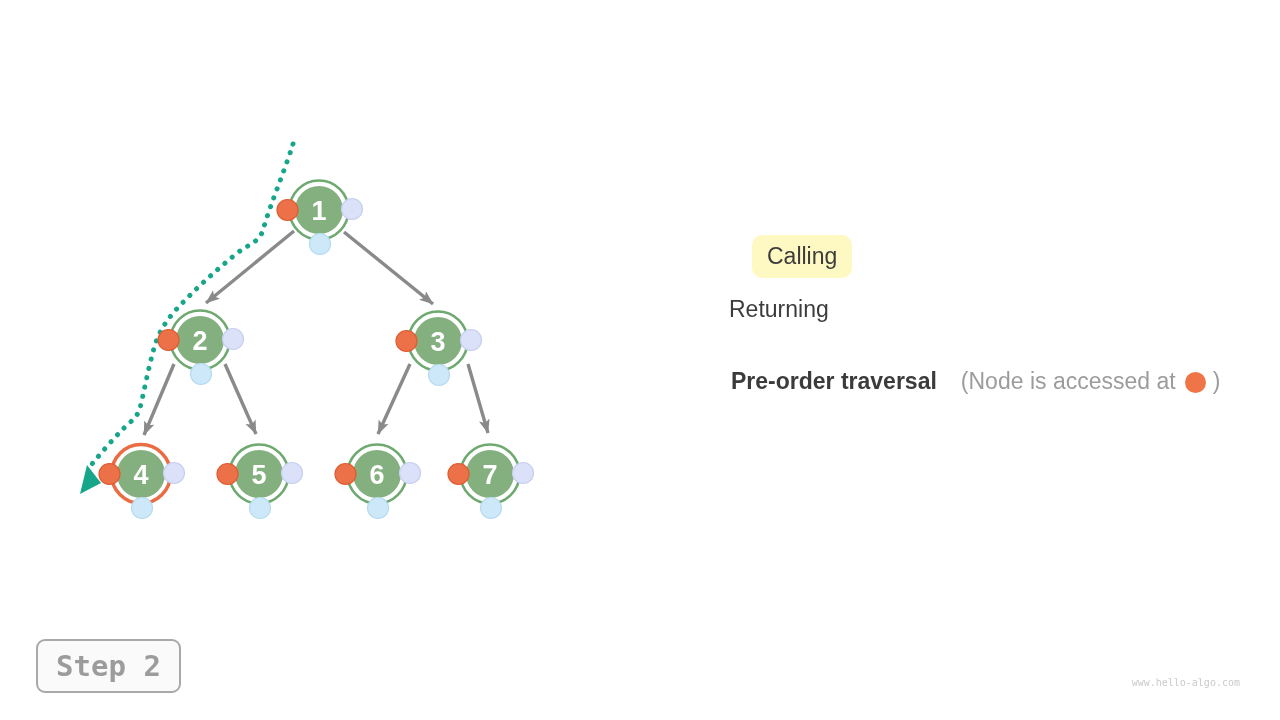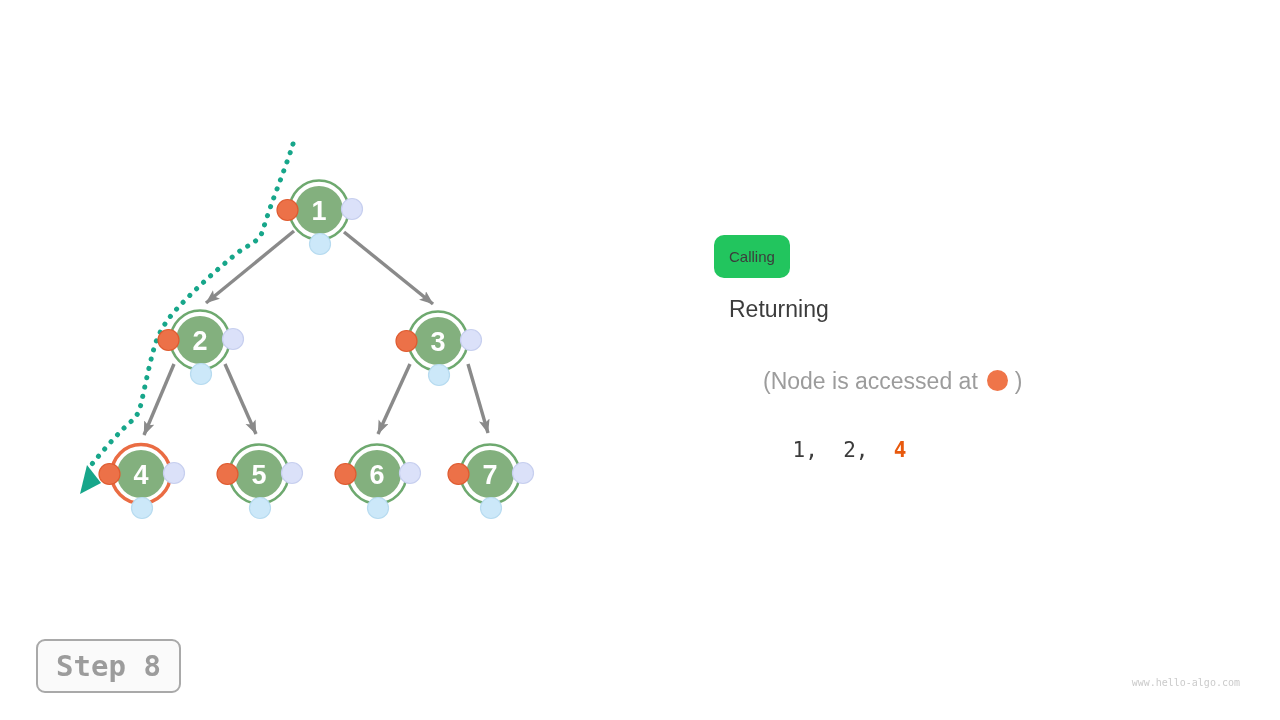--- a/index.html
+++ b/index.html
@@ -6,34 +6,34 @@
   body{
     width:1280px;height:720px;position:relative;overflow:hidden;
     background:#ffffff;font-family:"Liberation Sans",sans-serif;
   }
   #stage{position:absolute;inset:0;width:1280px;height:720px;}
   svg#tree-svg{position:absolute;left:0;top:0;}
 
   
   .legend{position:absolute;left:714px;top:235px;}
   .calling-badge{
-    display:inline-block;background:#22c55e;border-radius:10px;
+    display:inline-block;background:#fef9c3;border-radius:10px;
     height:43px;line-height:43px;padding:0 15px;
-    font-size:15px;color:#3c3c3c;
+    font-size:23px;color:#3c3c3c;margin-left:38px;
   }
   .returning-label{
     margin:18px 16px 0 15px;font-size:23px;color:#3c3c3c;
   }
 
   .traversal-row{
     position:absolute;left:731px;top:368px;
     display:flex;align-items:center;white-space:nowrap;
   }
   .traversal-title{font-size:23px;font-weight:bold;color:#3b3b3b;}
-  .traversal-note{font-size:23px;color:#9c9c9c;margin-left:32px;display:flex;align-items:flex-start;}
+  .traversal-note{font-size:23px;color:#9c9c9c;margin-left:24px;display:flex;align-items:center;}
   .note-dot{
     display:inline-block;width:21px;height:21px;border-radius:50%;
     background:#ef7549;margin:2px 7px 0 9px;
   }
 
   .sequence-row{
     position:absolute;left:742px;top:414px;
     font-family:"DejaVu Sans Mono",monospace;font-size:21px;color:#3b3b3b;
     white-space:pre;
   }
@@ -136,30 +136,28 @@
         </g>
       </g>
   </svg>
 
   <div class="legend">
     <div class="calling-badge">Calling</div>
     <div class="returning-label">Returning</div>
   </div>
 
   <div class="traversal-row">
+    <span class="traversal-title">Pre-order traversal</span>
     <span class="traversal-note">
       <span>(Node is accessed at</span>
       <span class="note-dot"></span>
       <span>)</span>
     </span>
   </div>
 
-  <div class="sequence-row">
-    <span id="seq-visited">1,  2,  </span><span id="seq-current" class="sequence-current">4</span>
-  </div>
 
   <div class="step-box">
-    <span class="step-label">Step 8</span>
+    <span class="step-label">Step 2</span>
   </div>
 
   <div class="watermark">www.hello-algo.com</div>
 
 </div>
 
 </body></html>

